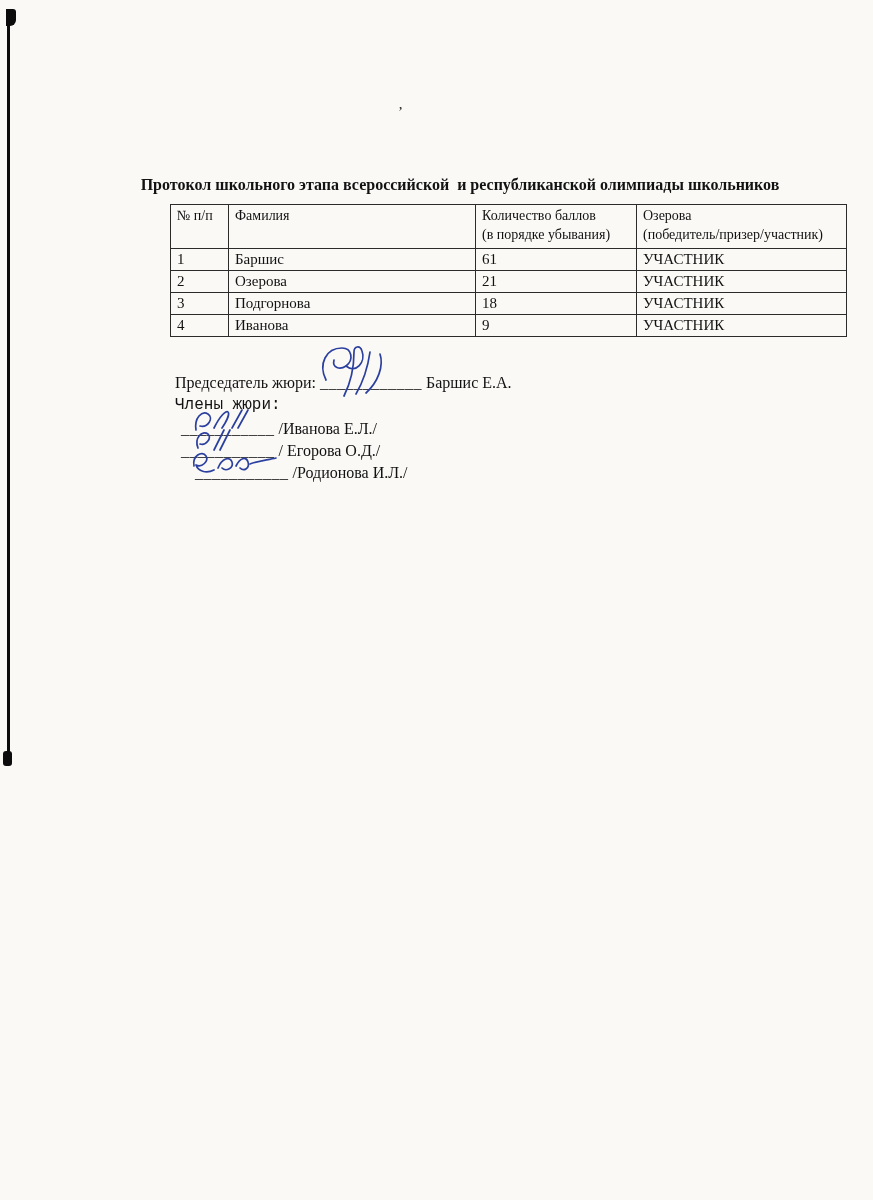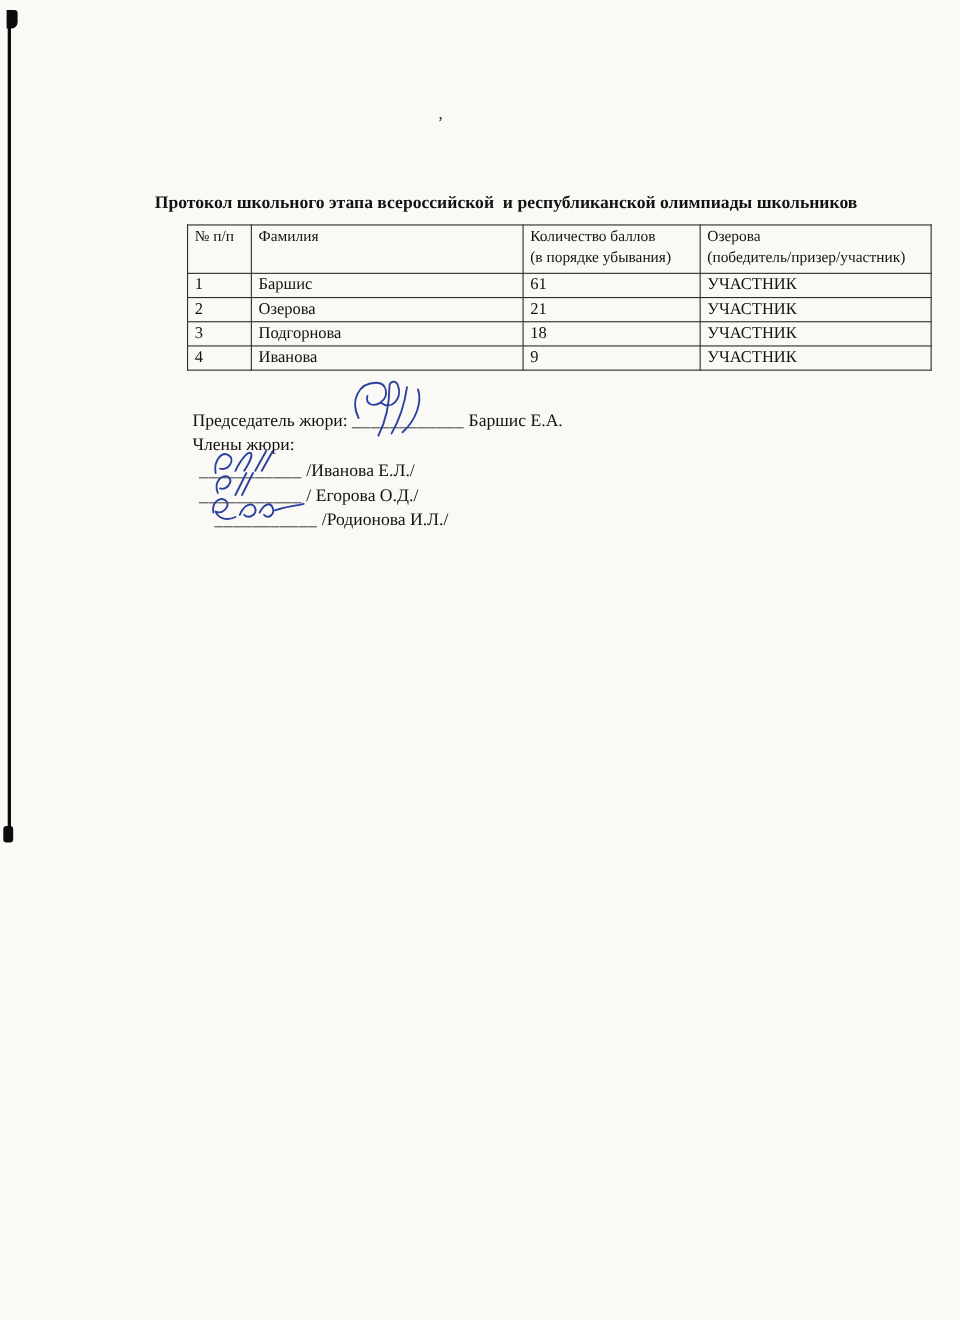--- a/index.html
+++ b/index.html
@@ -36,21 +36,21 @@
     text-align:left; vertical-align:top;
     font-weight:normal;
     overflow:hidden;
   }
   .results thead th { height:44px; font-size:14px; line-height:19px; }
   .results thead th.h-surname { text-align:left; }
   .results tbody td { height:21px; line-height:19px; }
 
   .sig-text { position:absolute; font-size:16px; line-height:22px; color:#121212; white-space:pre; }
   .chair-line   { left:175px; top:372px; }
-  .members-label{ left:175px; top:394px; }
+  .members-label{ left:175px; top:394px;font-family:Liberation Mono, monospace; }
   .member-1     { left:181px; top:418px; }
   .member-2     { left:181px; top:440px; }
   .member-3     { left:195px; top:462px; }
   .blank { letter-spacing:0.5px; color:#1a1a1a; }
 
   svg.sig { position:absolute; overflow:visible; }
   svg.sig path { fill:none; stroke:#2b3f9e; stroke-width:1.7; stroke-linecap:round; stroke-linejoin:round; }
   .sig-chair { left:308px; top:340px; }
   .sig-m1    { left:188px; top:402px; }
   .sig-m2    { left:190px; top:424px; }

